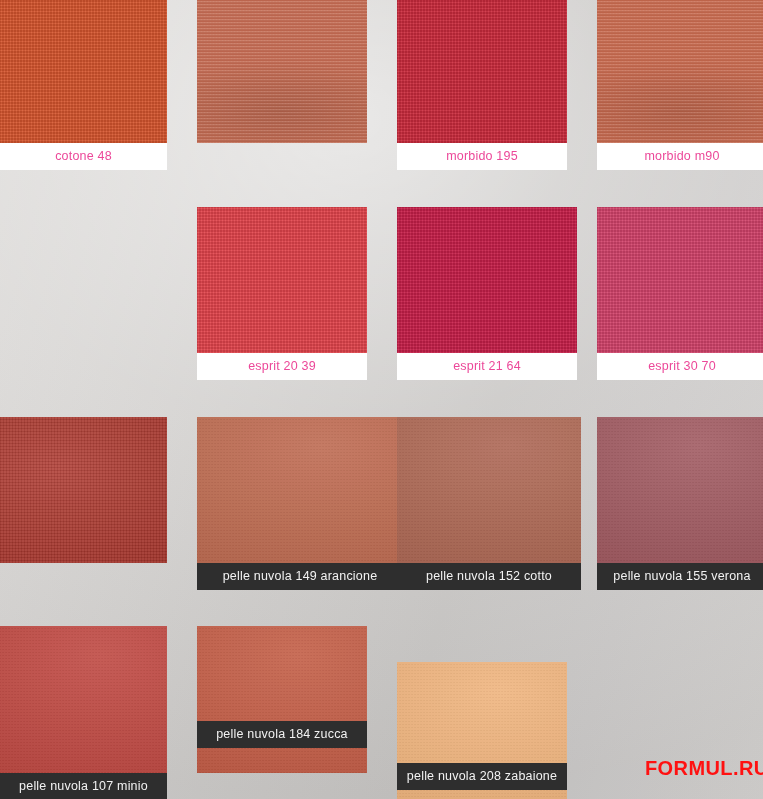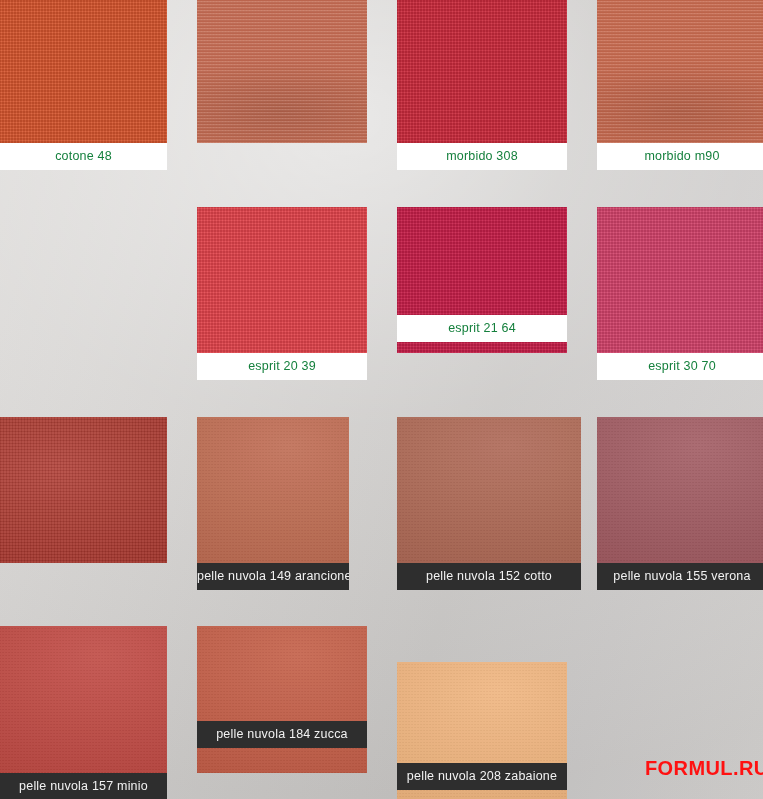--- a/index.html
+++ b/index.html
@@ -35,21 +35,21 @@
   }
   .caption{
     position:absolute;left:0;right:0;bottom:0;
     height:27px;line-height:27px;
     text-align:center;
     font-size:12.5px;
     letter-spacing:.2px;
     white-space:nowrap;
     overflow:hidden;
   }
-  .caption.light{background:#ffffff;color:#15803d;}
+  .caption.light{background:#ffffff;color:#ec4899;}
   .caption.dark{background:#2e2e2e;color:#f2f2f2;}
 
   
   .placeholder{
     background:#c6c6c6;
     border-top:1px solid #1b1b1b;
     border-right:1px solid #9a9a9a;
     box-sizing:border-box;
   }
   .broken-icon{
@@ -75,56 +75,56 @@
 <div id="grid">
     <div class="cell" style="left: 0px; top: -2px; width: 167px; height: 172px;">
       <div class="swatch" style="height: 145px; background: repeating-linear-gradient(0deg, rgba(0, 0, 0, 0.075) 0px, rgba(0, 0, 0, 0.075) 1px, rgba(255, 255, 255, 0.055) 1px, rgba(255, 255, 255, 0.055) 2px) 0% 0% / 3px 3px, repeating-linear-gradient(90deg, rgba(0, 0, 0, 0.067) 0px, rgba(0, 0, 0, 0.067) 1px, rgba(255, 255, 255, 0.05) 1px, rgba(255, 255, 255, 0.05) 2px) 0% 0% / 3px 3px, linear-gradient(rgb(215, 86, 46), rgb(215, 86, 46)) 0% 0% / auto,  0% 0% / auto;"></div>
       <div class="caption light">cotone 48</div>
     </div>
     <div class="cell" style="left: 197px; top: -2px; width: 170px; height: 172px;">
       <div class="swatch" style="height: 145px; background: repeating-linear-gradient(0deg, rgba(0, 0, 0, 0.043) 0px, rgba(0, 0, 0, 0.043) 2px, rgba(255, 255, 255, 0.04) 2px, rgba(255, 255, 255, 0.04) 4px) 0% 0% / 3px 3px, radial-gradient(150% 70% at 50% 22%, rgba(255, 255, 255, 0.16), rgba(255, 255, 255, 0) 62%) 0% 0% / 3px 3px, radial-gradient(150% 60% at 50% 78%, rgba(0, 0, 0, 0.1), rgba(0, 0, 0, 0) 60%) 0% 0% / auto, linear-gradient(rgb(195, 106, 81), rgb(195, 106, 81)) 0% 0% / auto;"></div>
     </div>
     <div class="cell" style="left: 397px; top: -2px; width: 170px; height: 172px;">
       <div class="swatch" style="height: 145px; background: repeating-linear-gradient(0deg, rgba(0, 0, 0, 0.075) 0px, rgba(0, 0, 0, 0.075) 1px, rgba(255, 255, 255, 0.055) 1px, rgba(255, 255, 255, 0.055) 2px) 0% 0% / 3px 3px, repeating-linear-gradient(90deg, rgba(0, 0, 0, 0.067) 0px, rgba(0, 0, 0, 0.067) 1px, rgba(255, 255, 255, 0.05) 1px, rgba(255, 255, 255, 0.05) 2px) 0% 0% / 3px 3px, linear-gradient(rgb(204, 43, 61), rgb(204, 43, 61)) 0% 0% / auto,  0% 0% / auto;"></div>
-      <div class="caption light">morbido 308</div>
+      <div class="caption light">morbido 195</div>
     </div>
     <div class="cell" style="left: 597px; top: -2px; width: 170px; height: 172px;">
       <div class="swatch" style="height: 145px; background: repeating-linear-gradient(0deg, rgba(0, 0, 0, 0.043) 0px, rgba(0, 0, 0, 0.043) 2px, rgba(255, 255, 255, 0.04) 2px, rgba(255, 255, 255, 0.04) 4px) 0% 0% / 3px 3px, radial-gradient(150% 70% at 50% 22%, rgba(255, 255, 255, 0.16), rgba(255, 255, 255, 0) 62%) 0% 0% / 3px 3px, radial-gradient(150% 60% at 50% 78%, rgba(0, 0, 0, 0.1), rgba(0, 0, 0, 0) 60%) 0% 0% / auto, linear-gradient(rgb(198, 104, 77), rgb(198, 104, 77)) 0% 0% / auto;"></div>
       <div class="caption light">morbido m90</div>
     </div>
     <div class="cell" style="left: 197px; top: 207px; width: 170px; height: 173px;">
       <div class="swatch" style="height: 146px; background: repeating-linear-gradient(0deg, rgba(0, 0, 0, 0.075) 0px, rgba(0, 0, 0, 0.075) 1px, rgba(255, 255, 255, 0.055) 1px, rgba(255, 255, 255, 0.055) 2px) 0% 0% / 3px 3px, repeating-linear-gradient(90deg, rgba(0, 0, 0, 0.067) 0px, rgba(0, 0, 0, 0.067) 1px, rgba(255, 255, 255, 0.05) 1px, rgba(255, 255, 255, 0.05) 2px) 0% 0% / 3px 3px, linear-gradient(rgb(228, 69, 76), rgb(228, 69, 76)) 0% 0% / auto,  0% 0% / auto;"></div>
       <div class="caption light">esprit 20 39</div>
     </div>
-    <div class="cell" style="left: 397px; top: 207px; width: 170px; height: 135px;">
+    <div class="cell" style="left: 397px; top: 207px; width: 170px; height: 173px; padding-left: 10px;">
       <div class="swatch" style="height: 146px; background: repeating-linear-gradient(0deg, rgba(0, 0, 0, 0.075) 0px, rgba(0, 0, 0, 0.075) 1px, rgba(255, 255, 255, 0.055) 1px, rgba(255, 255, 255, 0.055) 2px) 0% 0% / 3px 3px, repeating-linear-gradient(90deg, rgba(0, 0, 0, 0.067) 0px, rgba(0, 0, 0, 0.067) 1px, rgba(255, 255, 255, 0.05) 1px, rgba(255, 255, 255, 0.05) 2px) 0% 0% / 3px 3px, linear-gradient(rgb(200, 31, 74), rgb(200, 31, 74)) 0% 0% / auto,  0% 0% / auto;"></div>
       <div class="caption light">esprit 21 64</div>
     </div>
     <div class="cell" style="left: 597px; top: 207px; width: 170px; height: 173px;">
       <div class="swatch" style="height: 146px; background: repeating-linear-gradient(0deg, rgba(0, 0, 0, 0.075) 0px, rgba(0, 0, 0, 0.075) 1px, rgba(255, 255, 255, 0.055) 1px, rgba(255, 255, 255, 0.055) 2px) 0% 0% / 3px 3px, repeating-linear-gradient(90deg, rgba(0, 0, 0, 0.067) 0px, rgba(0, 0, 0, 0.067) 1px, rgba(255, 255, 255, 0.05) 1px, rgba(255, 255, 255, 0.05) 2px) 0% 0% / 3px 3px, linear-gradient(rgb(212, 67, 107), rgb(212, 67, 107)) 0% 0% / auto,  0% 0% / auto;"></div>
       <div class="caption light">esprit 30 70</div>
     </div>
     <div class="cell" style="left: 0px; top: 417px; width: 167px; height: 173px;">
       <div class="swatch" style="height: 146px; background: repeating-linear-gradient(0deg, rgba(0, 0, 0, 0.06) 0px, rgba(0, 0, 0, 0.06) 1px, rgba(255, 255, 255, 0.043) 1px, rgba(255, 255, 255, 0.043) 3px) 0% 0% / 3px 3px, repeating-linear-gradient(90deg, rgba(0, 0, 0, 0.05) 0px, rgba(0, 0, 0, 0.05) 1px, rgba(255, 255, 255, 0.04) 1px, rgba(255, 255, 255, 0.04) 3px) 0% 0% / 3px 3px, radial-gradient(140% 90% at 35% 35%, rgba(255, 255, 255, 0.1), rgba(0, 0, 0, 0.1)) 0% 0% / auto, linear-gradient(rgb(171, 50, 40), rgb(171, 50, 40)) 0% 0% / auto;"></div>
     </div>
-    <div class="cell" style="left: 197px; top: 417px; width: 152px; height: 173px;">
+    <div class="cell" style="left: 197px; top: 417px; width: 170px; height: 173px; padding-left: 36px;">
       <div class="swatch" style="height: 146px; background: repeating-linear-gradient(52deg, rgba(0, 0, 0, 0.035) 0px, rgba(0, 0, 0, 0.035) 1px, rgba(255, 255, 255, 0.03) 1px, rgba(255, 255, 255, 0.03) 4px) 0% 0% / 3px 3px, repeating-linear-gradient(-48deg, rgba(0, 0, 0, 0.03) 0px, rgba(0, 0, 0, 0.03) 1px, rgba(255, 255, 255, 0.024) 1px, rgba(255, 255, 255, 0.024) 5px) 0% 0% / 3px 3px, radial-gradient(130% 100% at 60% 20%, rgba(255, 255, 255, 0.1), rgba(0, 0, 0, 0.08)) 0% 0% / auto, linear-gradient(rgb(187, 100, 73), rgb(187, 100, 73)) 0% 0% / auto;"></div>
       <div class="caption dark">pelle nuvola 149 arancione</div>
     </div>
     <div class="cell" style="left: 397px; top: 417px; width: 184px; height: 173px;">
       <div class="swatch" style="height: 146px; background: repeating-linear-gradient(52deg, rgba(0, 0, 0, 0.035) 0px, rgba(0, 0, 0, 0.035) 1px, rgba(255, 255, 255, 0.03) 1px, rgba(255, 255, 255, 0.03) 4px) 0% 0% / 3px 3px, repeating-linear-gradient(-48deg, rgba(0, 0, 0, 0.03) 0px, rgba(0, 0, 0, 0.03) 1px, rgba(255, 255, 255, 0.024) 1px, rgba(255, 255, 255, 0.024) 5px) 0% 0% / 3px 3px, radial-gradient(130% 100% at 60% 20%, rgba(255, 255, 255, 0.1), rgba(0, 0, 0, 0.08)) 0% 0% / auto, linear-gradient(rgb(169, 96, 76), rgb(169, 96, 76)) 0% 0% / auto;"></div>
       <div class="caption dark">pelle nuvola 152 cotto</div>
     </div>
     <div class="cell" style="left: 597px; top: 417px; width: 170px; height: 173px;">
       <div class="swatch" style="height: 146px; background: repeating-linear-gradient(52deg, rgba(0, 0, 0, 0.035) 0px, rgba(0, 0, 0, 0.035) 1px, rgba(255, 255, 255, 0.03) 1px, rgba(255, 255, 255, 0.03) 4px) 0% 0% / 3px 3px, repeating-linear-gradient(-48deg, rgba(0, 0, 0, 0.03) 0px, rgba(0, 0, 0, 0.03) 1px, rgba(255, 255, 255, 0.024) 1px, rgba(255, 255, 255, 0.024) 5px) 0% 0% / 3px 3px, radial-gradient(130% 100% at 60% 20%, rgba(255, 255, 255, 0.1), rgba(0, 0, 0, 0.08)) 0% 0% / auto, linear-gradient(rgb(156, 82, 89), rgb(156, 82, 89)) 0% 0% / auto;"></div>
       <div class="caption dark">pelle nuvola 155 verona</div>
     </div>
     <div class="cell" style="left: 0px; top: 626px; width: 167px; height: 174px;">
       <div class="swatch" style="height: 147px; background: repeating-linear-gradient(52deg, rgba(0, 0, 0, 0.035) 0px, rgba(0, 0, 0, 0.035) 1px, rgba(255, 255, 255, 0.03) 1px, rgba(255, 255, 255, 0.03) 4px) 0% 0% / 3px 3px, repeating-linear-gradient(-48deg, rgba(0, 0, 0, 0.03) 0px, rgba(0, 0, 0, 0.03) 1px, rgba(255, 255, 255, 0.024) 1px, rgba(255, 255, 255, 0.024) 5px) 0% 0% / 3px 3px, radial-gradient(130% 100% at 60% 20%, rgba(255, 255, 255, 0.1), rgba(0, 0, 0, 0.08)) 0% 0% / auto, linear-gradient(rgb(188, 64, 57), rgb(188, 64, 57)) 0% 0% / auto;"></div>
-      <div class="caption dark">pelle nuvola 157 minio</div>
+      <div class="caption dark">pelle nuvola 107 minio</div>
     </div>
     <div class="cell" style="left: 197px; top: 626px; width: 170px; height: 122px;">
       <div class="swatch" style="height: 147px; background: repeating-linear-gradient(52deg, rgba(0, 0, 0, 0.035) 0px, rgba(0, 0, 0, 0.035) 1px, rgba(255, 255, 255, 0.03) 1px, rgba(255, 255, 255, 0.03) 4px) 0% 0% / 3px 3px, repeating-linear-gradient(-48deg, rgba(0, 0, 0, 0.03) 0px, rgba(0, 0, 0, 0.03) 1px, rgba(255, 255, 255, 0.024) 1px, rgba(255, 255, 255, 0.024) 5px) 0% 0% / 3px 3px, radial-gradient(130% 100% at 60% 20%, rgba(255, 255, 255, 0.1), rgba(0, 0, 0, 0.08)) 0% 0% / auto, linear-gradient(rgb(192, 85, 61), rgb(192, 85, 61)) 0% 0% / auto;"></div>
       <div class="caption dark">pelle nuvola 184 zucca</div>
     </div>
     <div class="cell" style="left: 397px; top: 626px; width: 170px; height: 128px; margin-top: 36px;">
       <div class="swatch" style="height: 147px; background: repeating-linear-gradient(52deg, rgba(0, 0, 0, 0.035) 0px, rgba(0, 0, 0, 0.035) 1px, rgba(255, 255, 255, 0.03) 1px, rgba(255, 255, 255, 0.03) 4px) 0% 0% / 3px 3px, repeating-linear-gradient(-48deg, rgba(0, 0, 0, 0.03) 0px, rgba(0, 0, 0, 0.03) 1px, rgba(255, 255, 255, 0.024) 1px, rgba(255, 255, 255, 0.024) 5px) 0% 0% / 3px 3px, radial-gradient(130% 100% at 60% 20%, rgba(255, 255, 255, 0.1), rgba(0, 0, 0, 0.08)) 0% 0% / auto, linear-gradient(rgb(238, 176, 119), rgb(238, 176, 119)) 0% 0% / auto;"></div>
       <div class="caption dark">pelle nuvola 208 zabaione</div>
     </div>
   </div>

